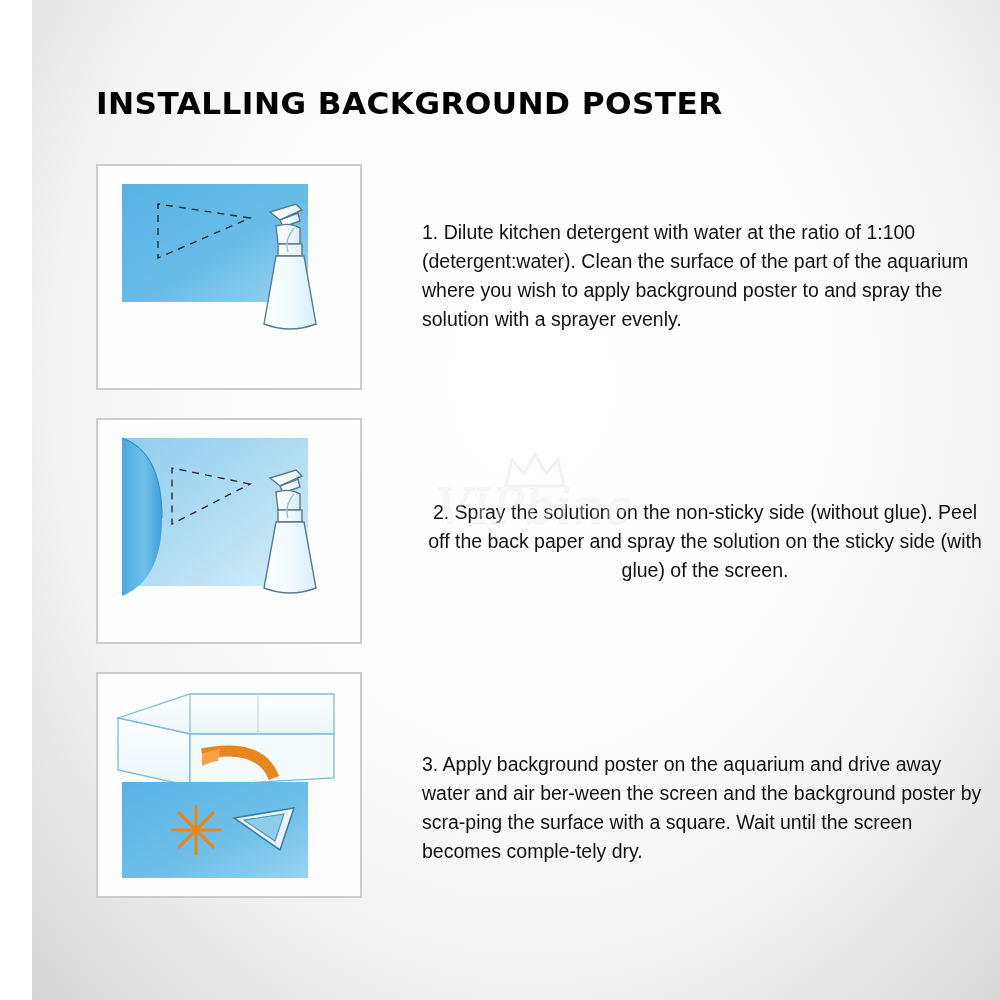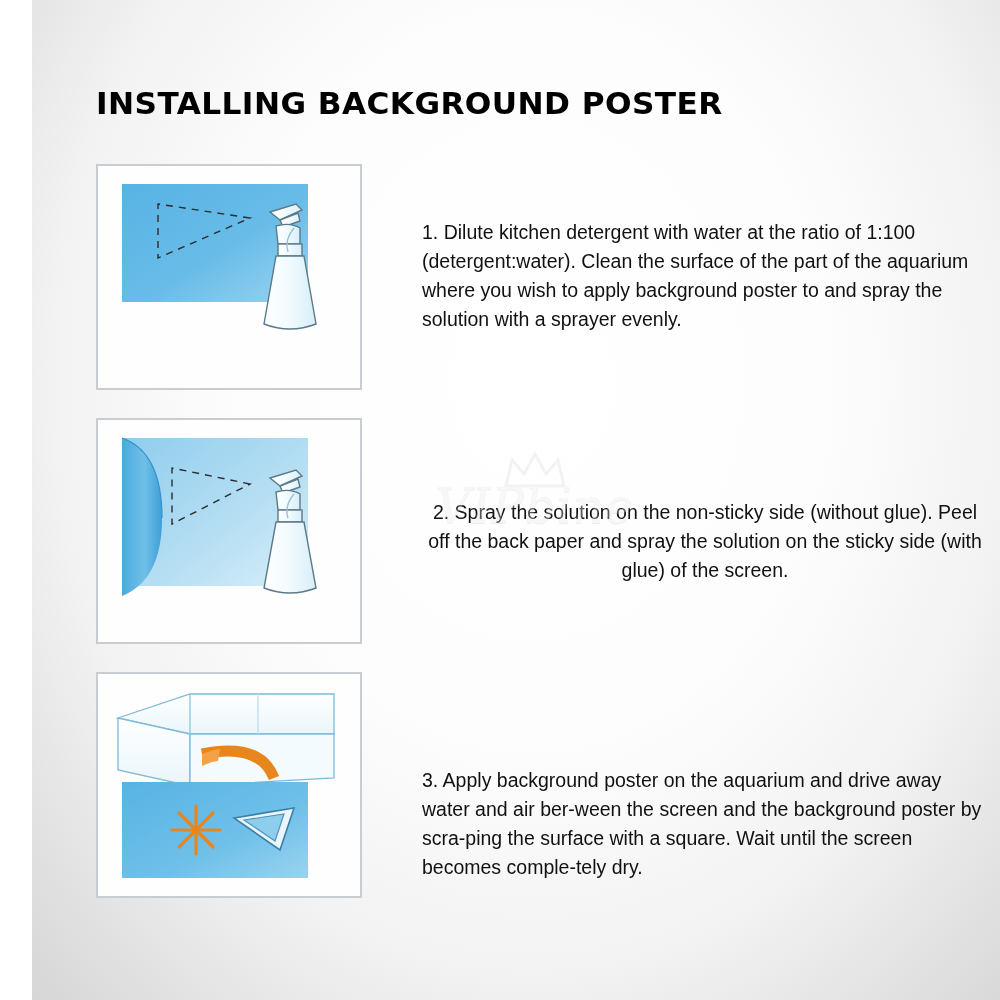--- a/index.html
+++ b/index.html
@@ -30,21 +30,21 @@
   }
 
   .step {
     position: absolute;
     left: 64px;
     display: flex;
     align-items: flex-start;
   }
   .step-1 { top: 164px; }
   .step-2 { top: 418px; text-align: center; }
-  .step-3 { top: 672px; align-items: center; }
+  .step-3 { top: 672px; }
 
   .figbox {
     position: relative;
     width: 266px; height: 226px;
     border: 2px solid #c9cdd1;
     background: #fefefe;
     flex: 0 0 auto;
   }
   .step-text {
     margin-left: 60px;

